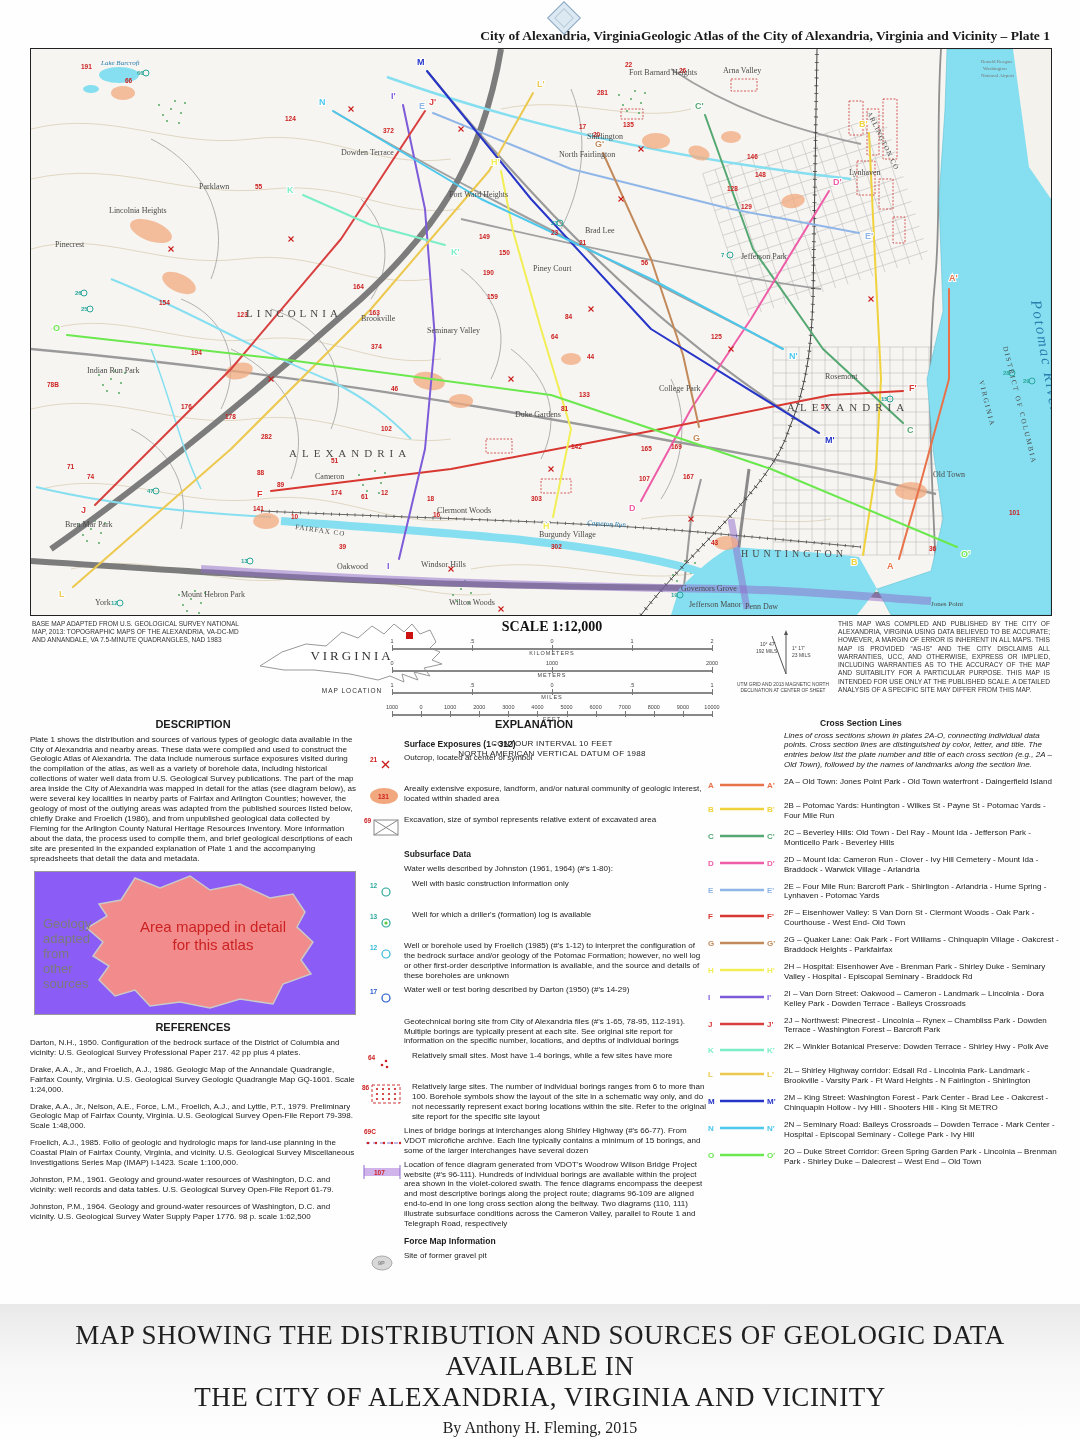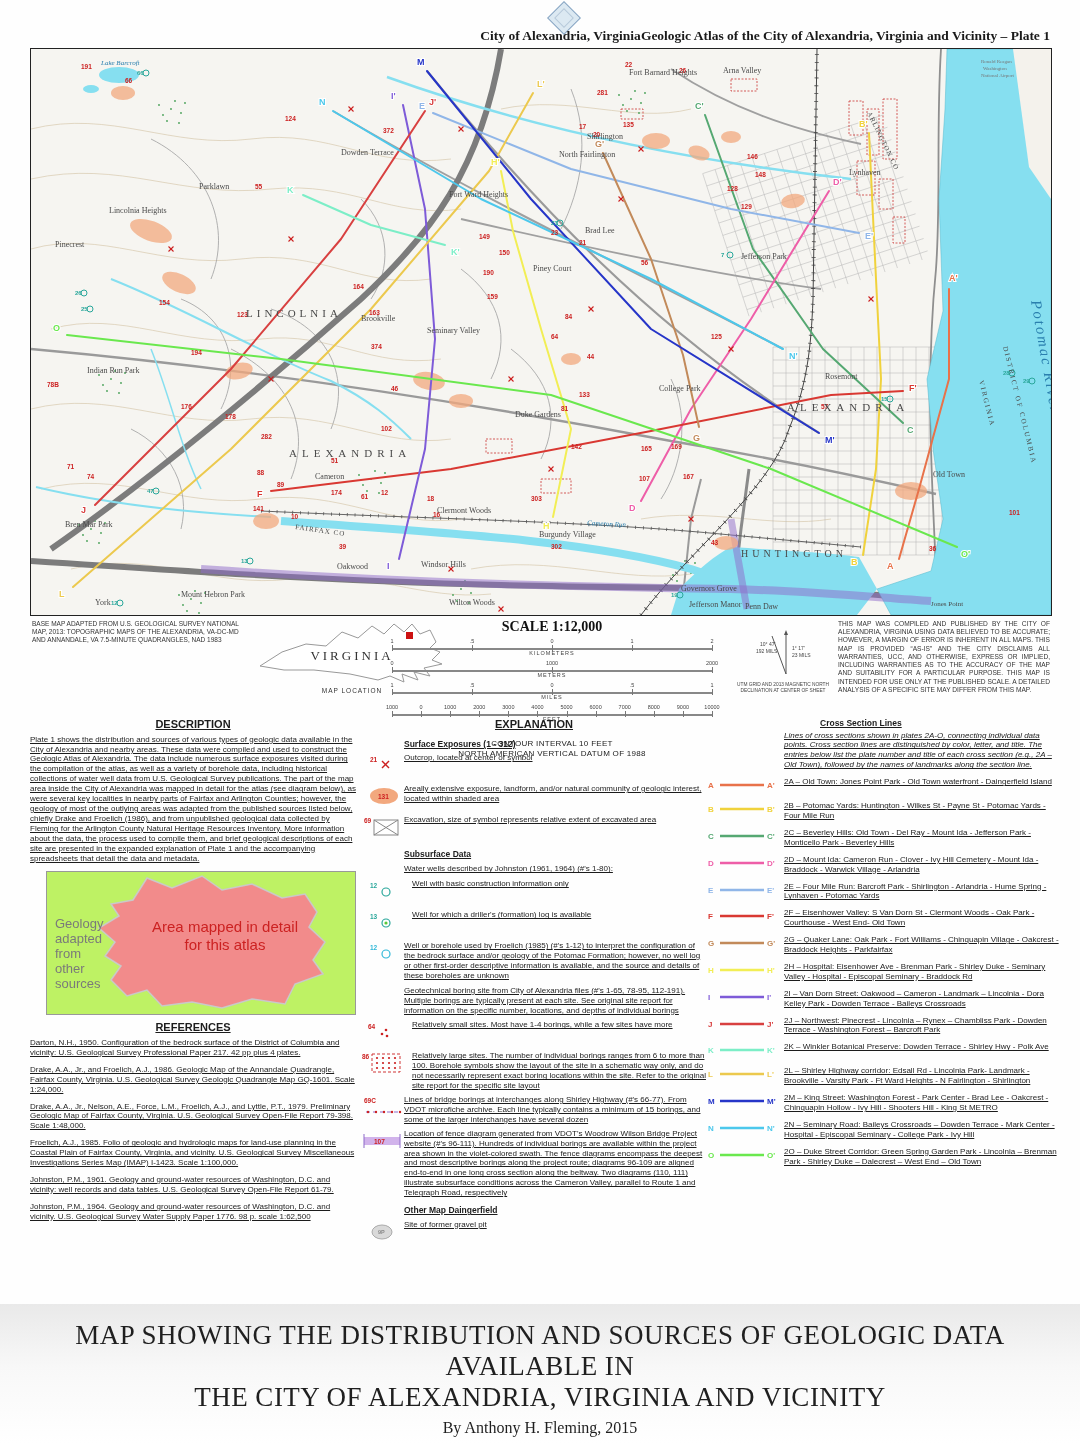--- a/index.html
+++ b/index.html
@@ -25,27 +25,27 @@
   .sbar{position:relative;height:15px;margin:2px 0 7px 0;}
   .sbar .line{position:absolute;left:0;right:0;top:8px;height:2px;background:#888;}
   .sbar .tick{position:absolute;top:5px;width:1px;height:6px;background:#777;}
   .sbar .tl{position:absolute;top:-2px;font-size:5.5px;color:#444;transform:translateX(-50%);}
   .sbar .unit{position:absolute;left:0;right:0;top:10px;font-size:5.5px;letter-spacing:1px;color:#444;}
   .contour{margin-top:18px;font-size:8px;color:#222;letter-spacing:.3px;}
   .decl{top:626px;left:735px;width:96px;text-align:center;}
   .decl .cap{font-size:4.8px;color:#444;margin-top:2px;}
   .disc{top:620px;left:838px;width:212px;text-align:justify;font-size:6.6px;text-transform:uppercase;}
   
-  .col{position:absolute;top:718px;font-size:8px;line-height:1.24;color:#1c1c1c;text-decoration:underline;}
+  .col{position:absolute;top:718px;font-size:8px;line-height:1.24;color:#1c1c1c;}
   .col-desc{left:30px;width:326px;}
   .col-expl{left:362px;width:344px;}
   .col-cross{left:708px;width:352px;}
   .ctitle{text-align:center;font-weight:bold;font-size:11px;margin-bottom:3px;}
   .body-text{text-align:left;}
-  .insetfig{margin:8px 0 6px 16px;border:1.5px solid #999;background:#bef264;position:relative;height:142px;}
+  .insetfig{margin:8px 0 6px 4px;border:1.5px solid #999;background:#8b5cf6;position:relative;height:142px;}
   .insetfig svg{display:block}
   .refs p{margin:0 0 7px 0;}
   
   .eh2{font-weight:bold;margin:7px 0 3px 42px;font-size:8.5px;}
   .erow{display:flex;margin:4px 0;}
   .esym{width:42px;flex:none;}
   .etext{flex:1;}
   .epar{margin:5px 0 5px 42px;}
   .ind .etext{padding-left:8px;}
   
@@ -699,20 +699,27 @@
             </svg></div>
           <div class="etext">Well for which a driller's (formation) log is available</div>
         </div>
         <div class="erow">
           <div class="esym"><svg width="40" height="24" viewBox="0 0 40 24">
               <text x="8" y="9" font-size="6.5" fill="#30b8d8" font-weight="bold" font-family="Liberation Sans, sans-serif">12</text>
               <circle cx="24" cy="13" r="4" fill="none" stroke="#30b8d8" stroke-width="1.2"></circle>
             </svg></div>
           <div class="etext">Well or borehole used by Froelich (1985) (#'s 1-12) to interpret the configuration of the bedrock surface and/or geology of the Potomac Formation; however, no well log or other first-order descriptive information is available, and the source and details of these boreholes are unknown</div>
         </div>
+        <div class="erow">
+          <div class="esym"><svg width="40" height="24" viewBox="0 0 40 24">
+              <text x="8" y="9" font-size="6.5" fill="#2255cc" font-weight="bold" font-family="Liberation Sans, sans-serif">17</text>
+              <circle cx="24" cy="13" r="4" fill="none" stroke="#2255cc" stroke-width="1.2"></circle>
+            </svg></div>
+          <div class="etext">Water well or test boring described by Darton (1950) (#'s 14-29)</div>
+        </div>
         <div class="epar">Geotechnical boring site from City of Alexandria files (#'s 1-65, 78-95, 112-191). Multiple borings are typically present at each site. See original site report for information on the specific number, locations, and depths of individual borings</div>
         <div class="erow ind">
           <div class="esym"><svg width="40" height="24" viewBox="0 0 40 24">
               <text x="6" y="9" font-size="6.5" fill="#cc2020" font-weight="bold" font-family="Liberation Sans, sans-serif">64</text>
               <circle cx="20" cy="14" r="1.3" fill="#cc2020"></circle>
               <circle cx="24" cy="10" r="1.3" fill="#cc2020"></circle>
               <circle cx="25" cy="16" r="1.3" fill="#cc2020"></circle>
             </svg></div>
           <div class="etext">Relatively small sites. Most have 1-4 borings, while a few sites have more</div>
         </div>
@@ -749,21 +756,21 @@
         </div>
         <div class="erow">
           <div class="esym"><svg width="40" height="24" viewBox="0 0 40 24">
               <rect x="2" y="8" width="36" height="8" fill="#c9a6e8" fill-opacity="0.85"></rect>
               <line x1="2" y1="5" x2="2" y2="19" stroke="#8d6ac9"></line>
               <line x1="38" y1="5" x2="38" y2="19" stroke="#8d6ac9"></line>
               <text x="12" y="14.5" font-size="6.5" fill="#cc2020" font-weight="bold" font-family="Liberation Sans, sans-serif">107</text>
             </svg></div>
           <div class="etext">Location of fence diagram generated from VDOT's Woodrow Wilson Bridge Project website (#'s 96-111). Hundreds of individual borings are available within the project area shown in the violet-colored swath. The fence diagrams encompass the deepest and most descriptive borings along the project route; diagrams 96-109 are aligned end-to-end in one long cross section along the beltway. Two diagrams (110, 111) illustrate subsurface conditions across the Cameron Valley, parallel to Route 1 and Telegraph Road, respectively</div>
         </div>
-        <div class="eh2">Other Map Daingerfield</div>
+        <div class="eh2">Force Map Information</div>
         <div class="erow">
           <div class="esym"><svg width="40" height="24" viewBox="0 0 40 24">
               <ellipse cx="20" cy="12" rx="10" ry="7" fill="#d9d9d9" stroke="#aaa"></ellipse>
               <text x="16" y="14" font-size="5.5" fill="#888" font-weight="bold" font-family="Liberation Sans, sans-serif">9P</text>
             </svg></div>
           <div class="etext">Site of former gravel pit</div>
         </div>
       </div>
   </div>
 

